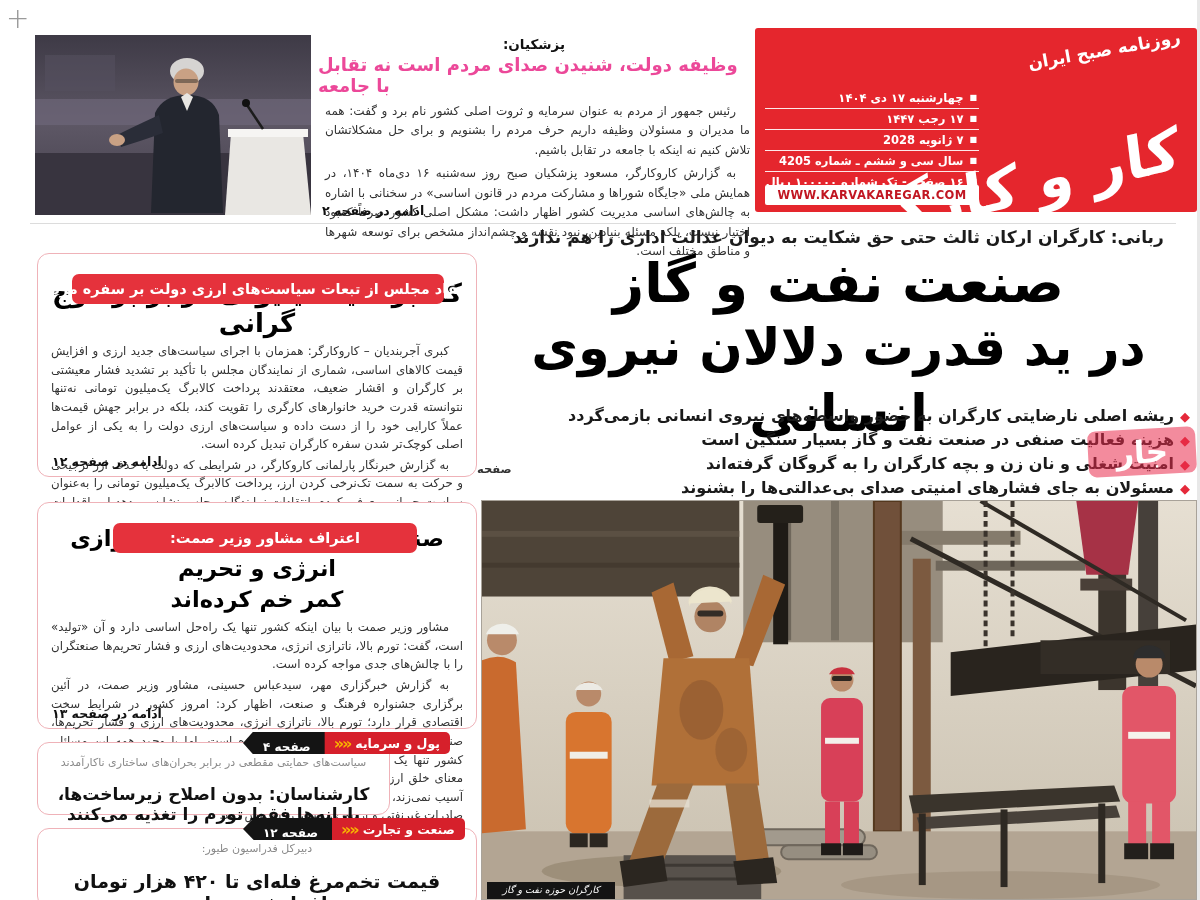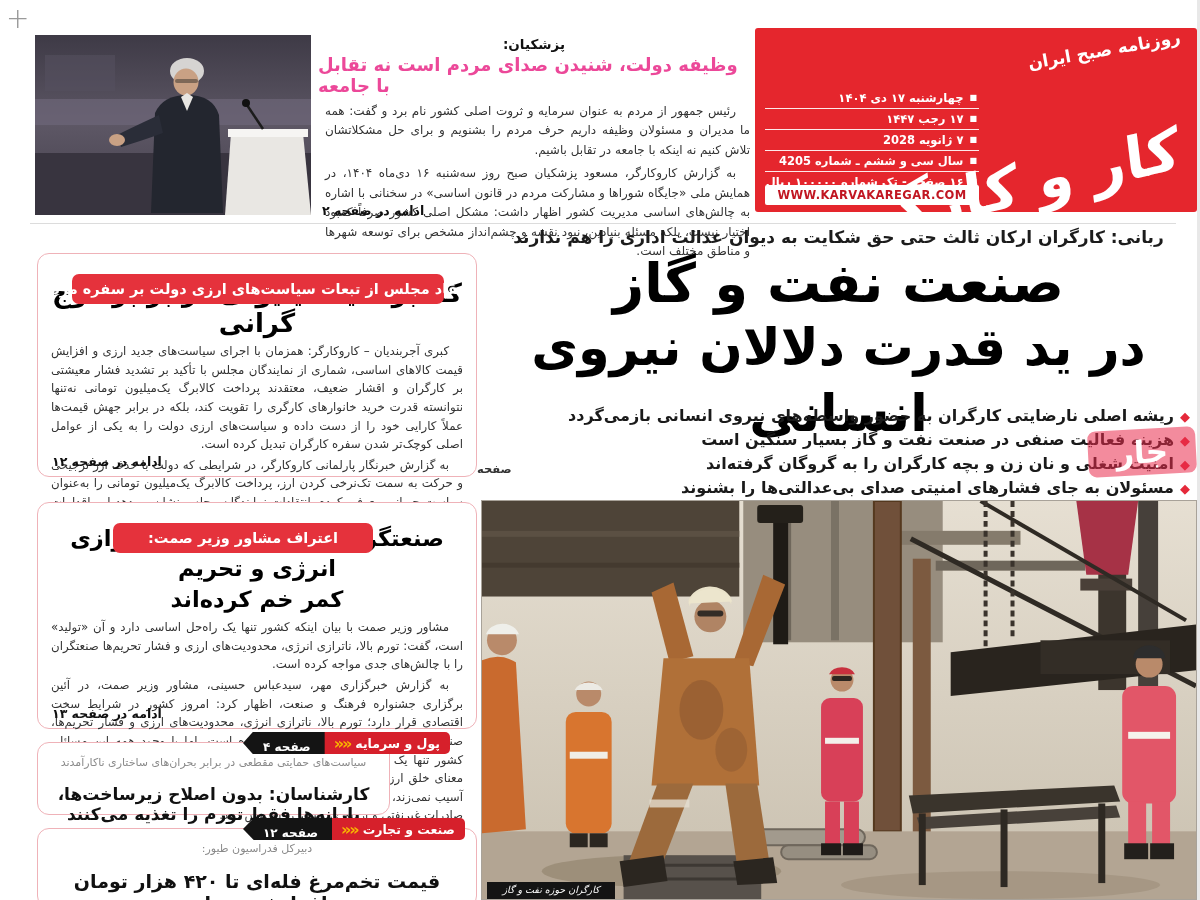--- a/index.html
+++ b/index.html
@@ -83,21 +83,21 @@
     border:1.5px solid #efb2b8; border-radius:12px; background:#fff; box-sizing:border-box;
   }
   .box-a { left:37px; top:253px; width:440px; height:224px; }
   .box-b { left:37px; top:502px; width:440px; height:227px; }
   .red-banner {
     position:absolute; background:#e5323c; border-radius:7px; color:#fff; font-weight:bold;
     font-size:14.5px; height:30px; display:flex; align-items:center; justify-content:center;
     z-index:4; padding:0 14px; box-sizing:border-box; white-space:nowrap;margin-top:36px;
   }
   .banner-a { left:72px; top:238px; width:372px; }
-  .banner-b { left:113px; top:487px; width:260px; }
+  .banner-b { left:113px; top:487px; width:304px; }
   .story-box h3 { margin:22px 10px 4px 10px; text-align:center; color:#000; }
   .box-a h3 { font-size:26px; margin-top:24px; }
   .box-b h3 { font-size:22.5px; line-height:1.35; margin-top:20px; }
   .story-box p {
     margin:2px 13px; font-size:11.8px; line-height:1.58; text-align:justify; color:#333;
     text-indent:14px;
   }
   .story-box .continuation { position:absolute; left:14px; bottom:7px; }
 
   

